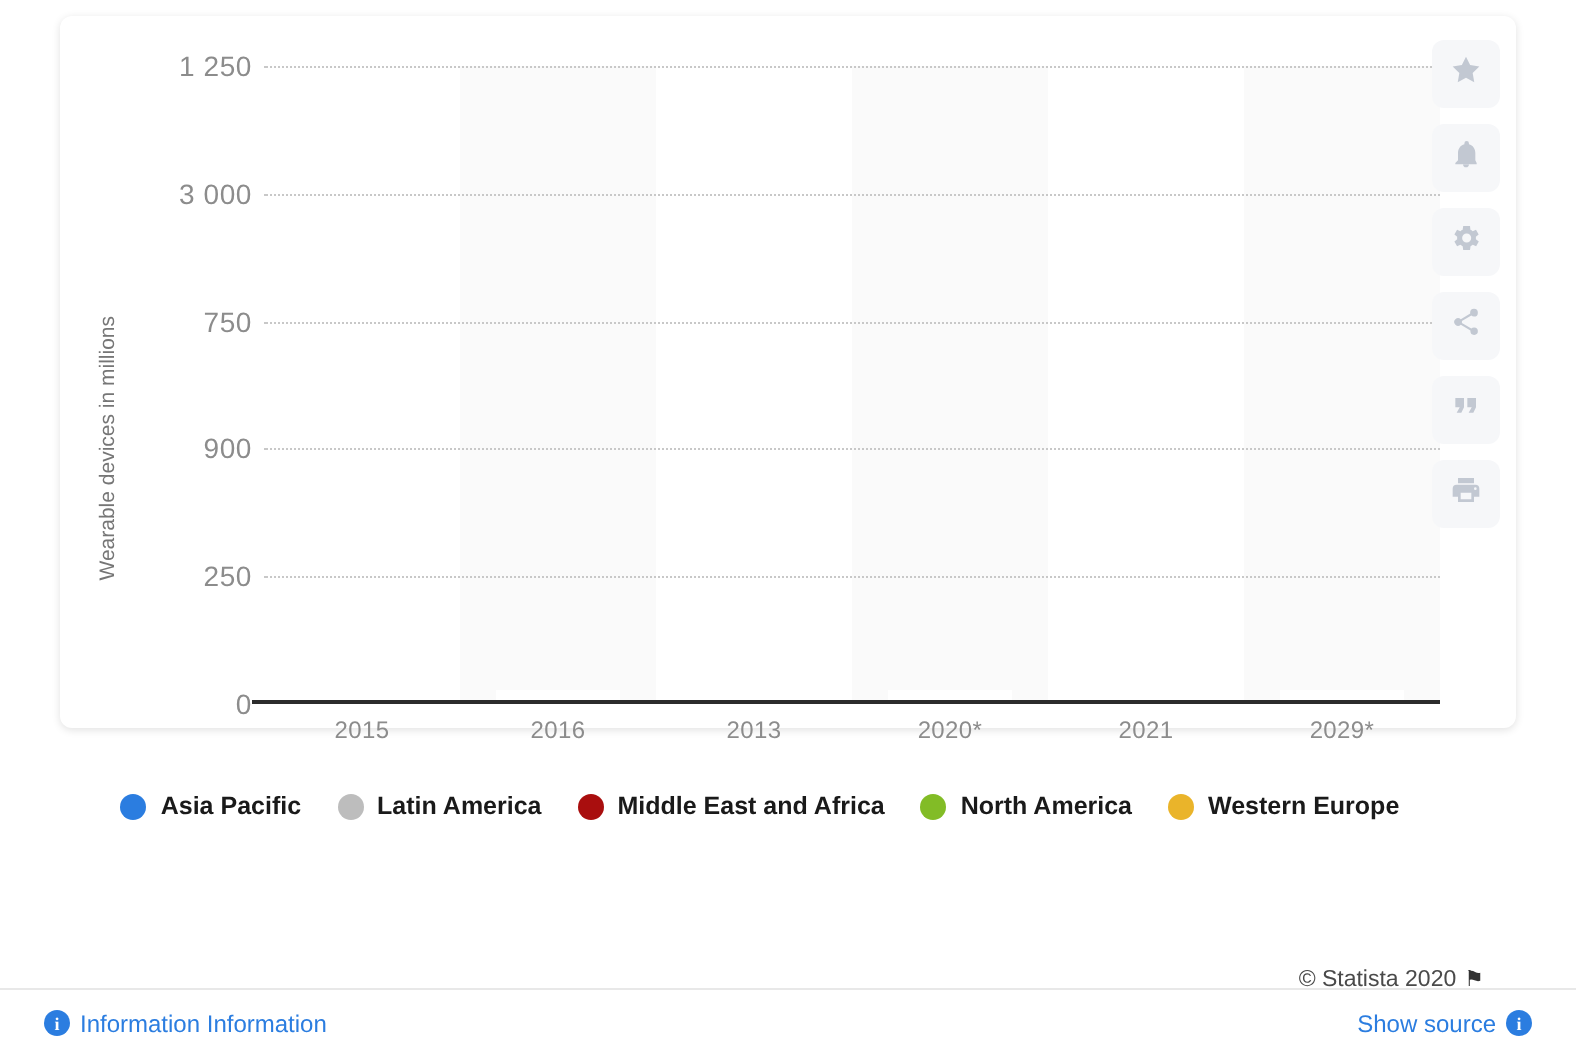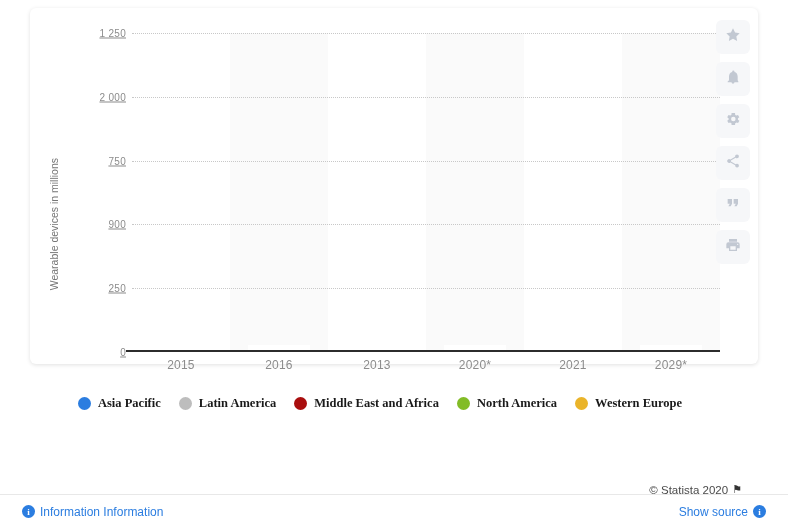--- a/index.html
+++ b/index.html
@@ -52,26 +52,25 @@
     top: 0; bottom: 2px;
     background: #fafafa;
   }
 
   
   .ytick {
     position: absolute;
     right: 0;
     width: 64px;
     text-align: right;
-    font-size: 10px;
+    font-size: 14px;
     color: #8c8c8c;
     transform: translateY(-50%);
     letter-spacing: 0.3px;
     white-space: nowrap;
-    text-decoration: underline;
   }
   .ytick-wrap {
     position: absolute;
     left: 28px; top: 25px;
     width: 68px; height: 319px;
   }
 
   
   .yaxis-title {
     position: absolute;
@@ -160,21 +159,20 @@
   }
   .legend-dot {
     width: 13px; height: 13px; border-radius: 50%;
     flex: none;
   }
   .legend-label {
     font-size: 12.5px;
     color: #1a1a1a;
     font-weight: bold;
     white-space: nowrap;
-    font-family: Liberation Serif, serif;
   }
 
   
   .copyright {
     position: absolute;
     right: 46px; top: 483px;
     font-size: 11.5px;
     color: #4a4a4a;
     display: flex; align-items: center; gap: 4px;
   }
@@ -210,21 +208,21 @@
 <body>
 
 <div id="page">
 
   <div class="chart-card">
 
     <div class="yaxis-title">Wearable devices in millions</div>
 
     <div class="ytick-wrap">
       <div class="ytick" style="top:0%">1 250</div>
-      <div class="ytick" style="top:20%">2 000</div>
+      <div class="ytick" style="top:20%">3 000</div>
       <div class="ytick" style="top:40%">750</div>
       <div class="ytick" style="top:60%">900</div>
       <div class="ytick" style="top:80%">250</div>
       <div class="ytick" style="top:100%">0</div>
     </div>
 
     <div class="plot">
       <div class="band" style="left:16.666%;width:16.666%"></div>
       <div class="band" style="left:50%;width:16.666%"></div>
       <div class="band" style="left:83.333%;width:16.666%"></div>

